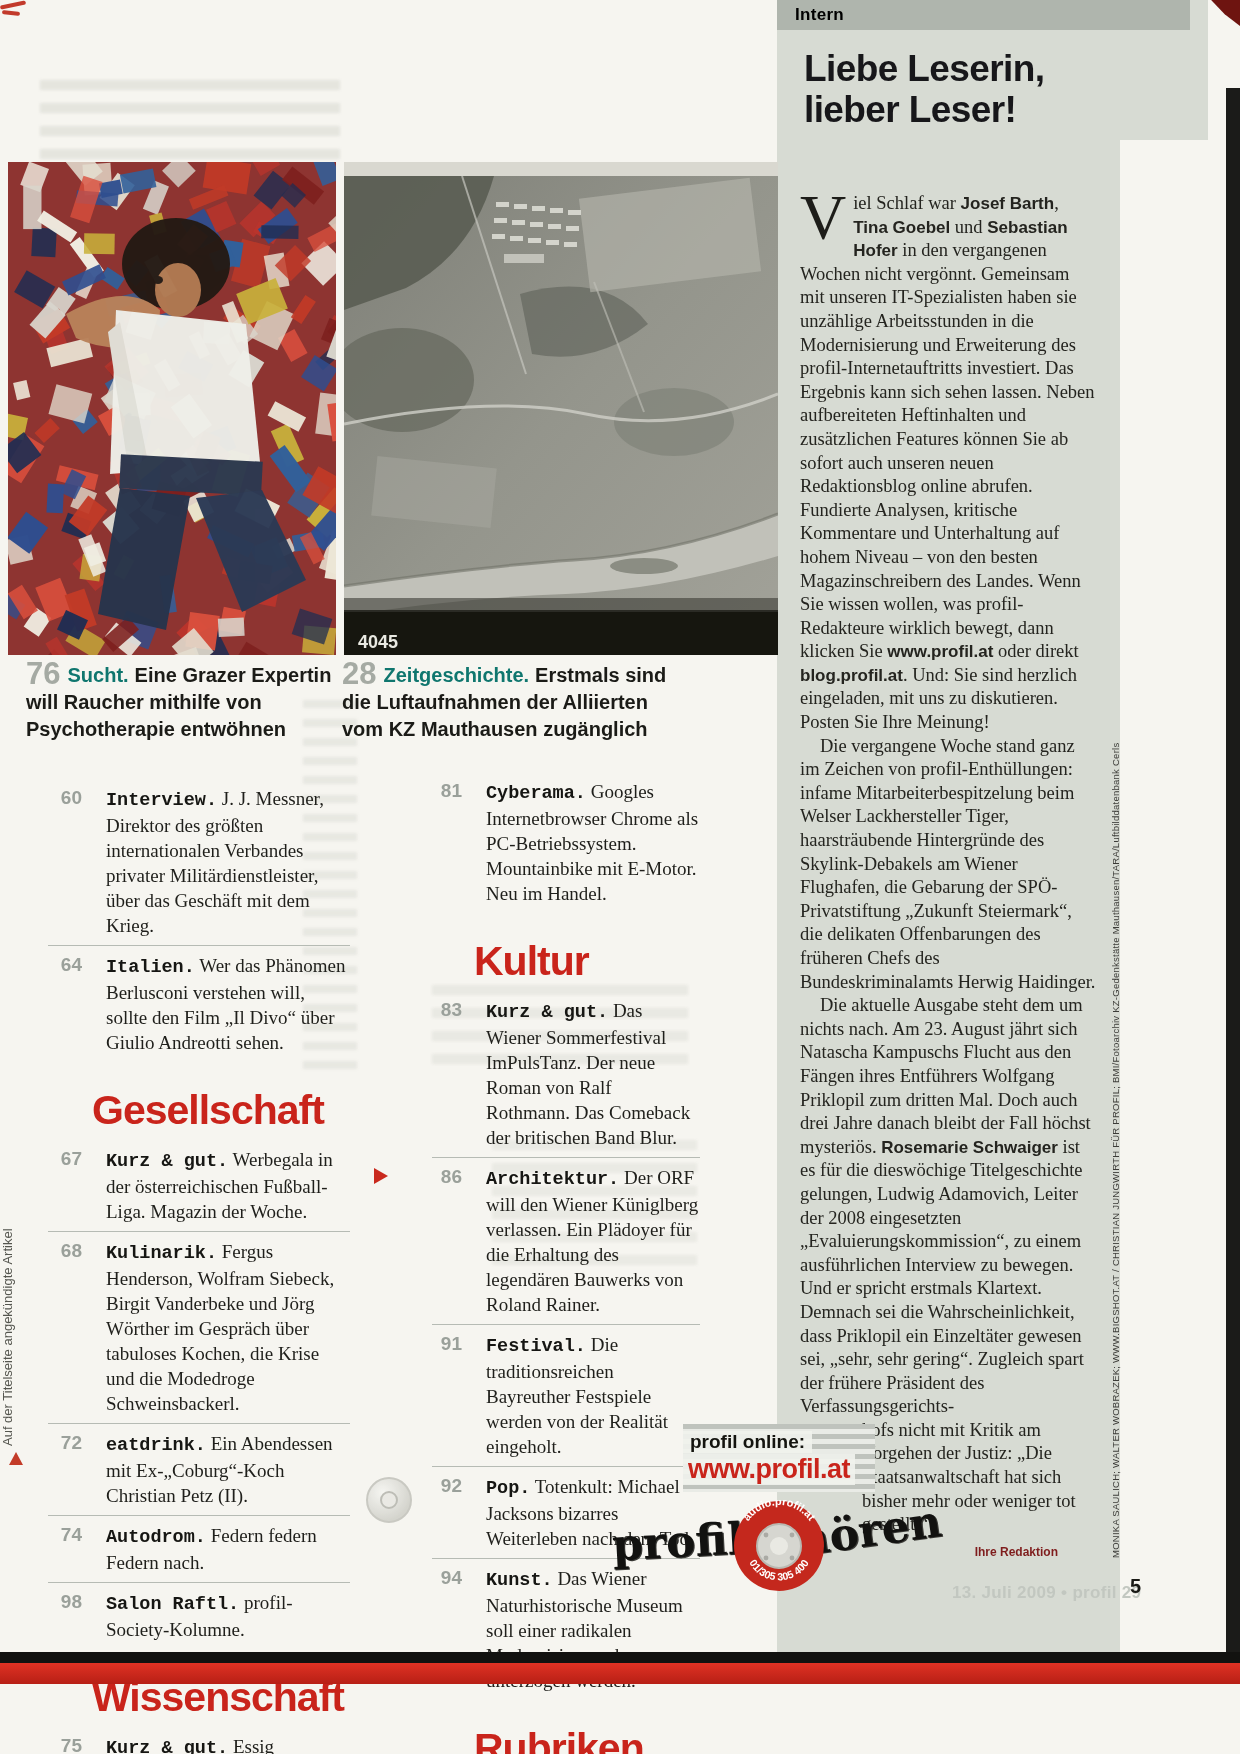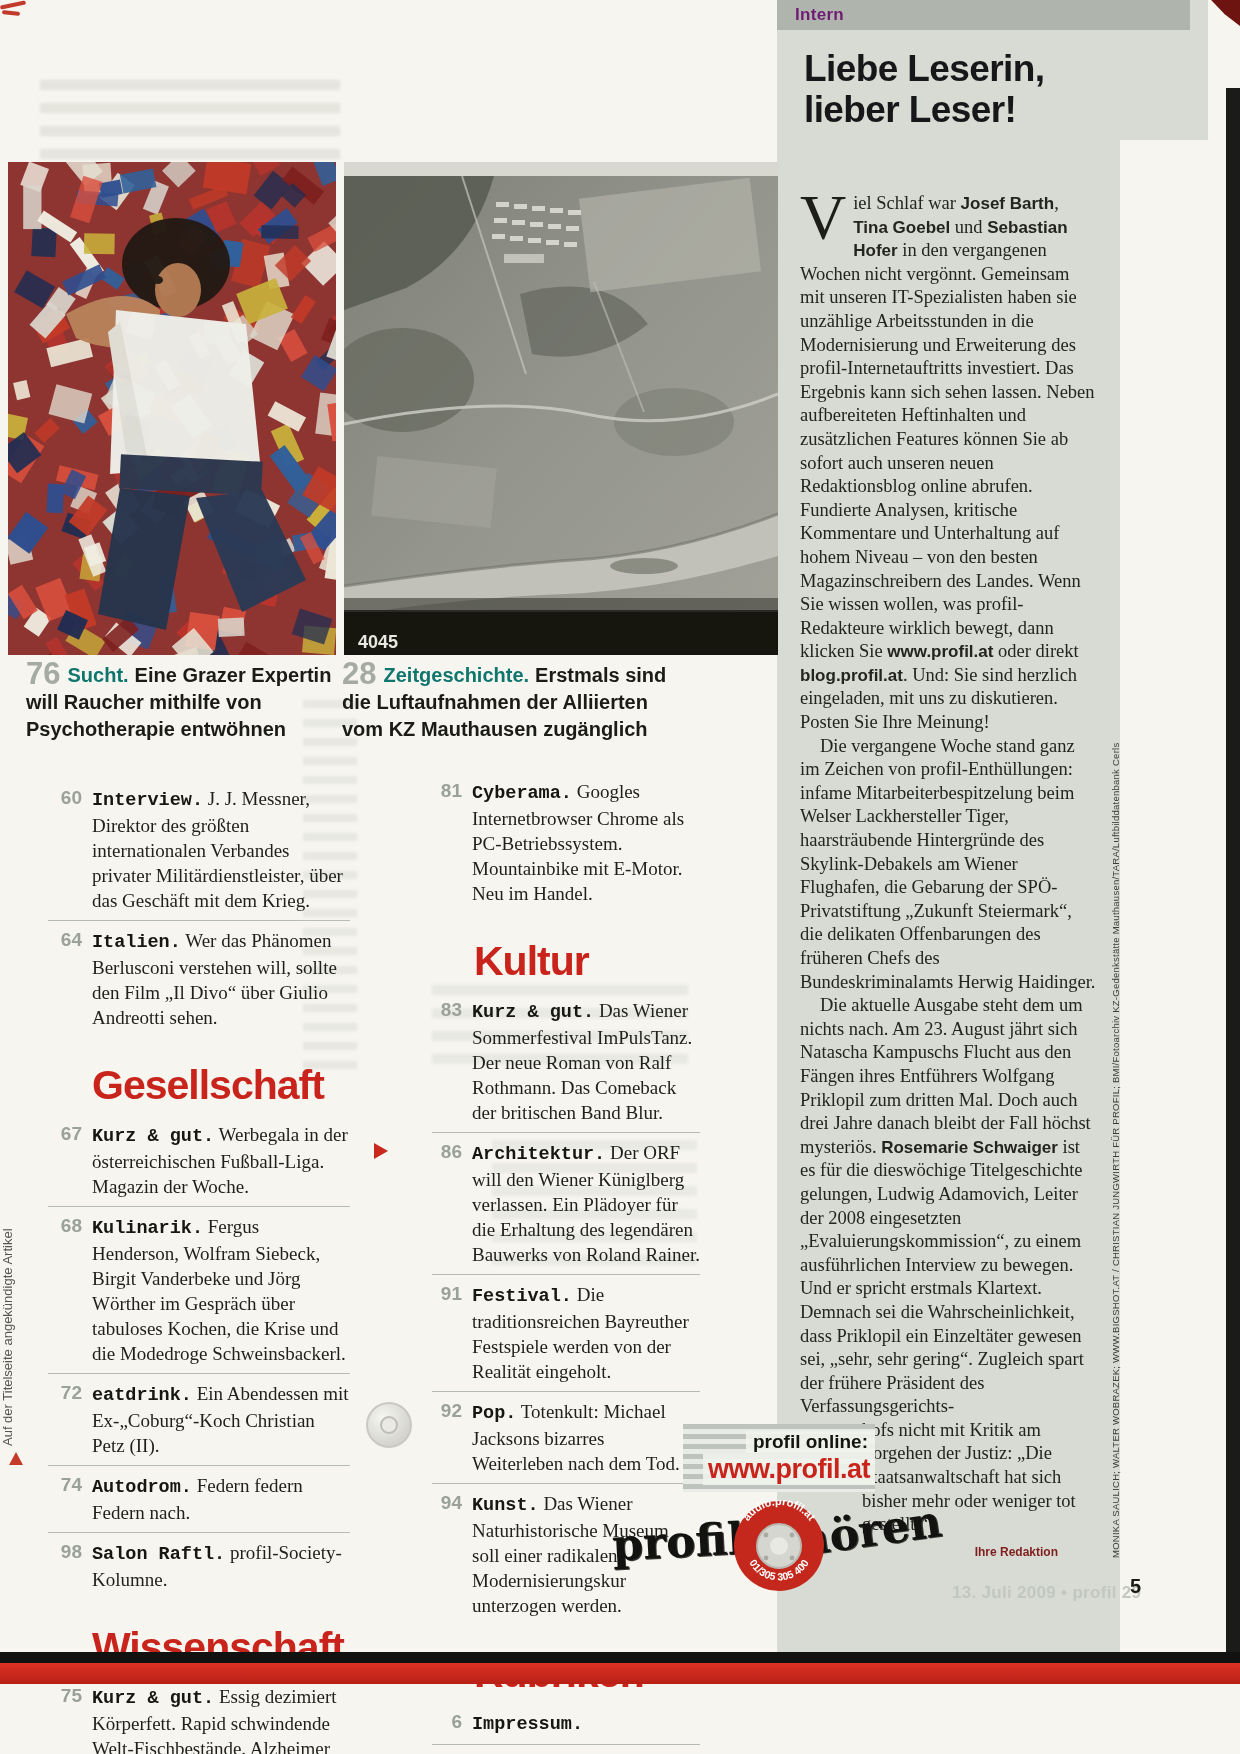--- a/index.html
+++ b/index.html
@@ -2,21 +2,21 @@
 <html><head>
 <meta charset="utf-8">
 <style>
   html,body{margin:0;padding:0;background:#9a9a96;}
   .page{position:relative;width:1240px;height:1754px;background:#f6f5f0;overflow:hidden;
         font-family:"Liberation Sans",sans-serif;}
   
   .panel{position:absolute;left:777px;top:0;width:343px;height:1655px;background:#d7dbd3;}
   .panel-ext{position:absolute;left:1120px;top:0;width:88px;height:140px;background:#d7dbd3;}
   .intern-band{position:absolute;left:777px;top:0;width:413px;height:30px;background:#afb5ad;}
-  .intern-band span{display:block;padding:5px 0 0 18px;color:#701a75;font-weight:bold;font-size:17px;letter-spacing:.3px;}
+  .intern-band span{display:block;padding:5px 0 0 18px;color:#000000;font-weight:bold;font-size:17px;letter-spacing:.3px;}
   .headline{position:absolute;left:804px;top:48px;width:310px;margin:0;
             font-size:37px;line-height:41px;font-weight:bold;color:#17171a;letter-spacing:-.6px;}
   .edit-body{position:absolute;left:800px;top:192px;width:296px;
              font-family:"Liberation Serif",serif;font-size:18.5px;line-height:23.6px;color:#24241f;}
   .edit-body p{margin:0;}
   .edit-body b{font-family:"Liberation Sans",sans-serif;font-size:17px;}
   .dropcap{float:left;font-size:64px;line-height:48px;padding:2px 7px 0 0;font-family:"Liberation Serif",serif;color:#1d1d19;}
   .pind{text-indent:20px;}
   .pwrap{margin-left:62px !important;width:234px;}
   .signoff{font-family:"Liberation Sans",sans-serif;font-weight:bold;font-size:12px;
@@ -28,41 +28,41 @@
   
   .caption{position:absolute;top:660px;font-weight:bold;font-size:20px;line-height:27px;color:#1b1b17;}
   .cap-left{left:26px;width:314px;}
   .cap-right{left:342px;width:352px;}
   .cap-num{font-size:31px;color:#a5aaa3;margin-right:7px;vertical-align:-2px;margin-top:21px;}
   .cap-cat{color:#0f766e;margin-right:6px;}
   
   .toc-col{position:absolute;}
   .toc-left{left:48px;top:779px;width:302px;}
   .toc-mid{left:432px;top:772px;width:268px;}
-  .entry{position:relative;display:flex;gap:10px;padding:7px 0 7px 0;}
+  .entry{position:relative;display:flex;gap:24px;padding:7px 0 7px 0;}
   .entry.ruled{border-bottom:1px solid #b6bbb4;}
   .num{flex:none;width:34px;text-align:right;font-weight:bold;font-size:19px;color:#9aa09a;padding-top:1px;}
   .toc-mid .num{width:30px;}
   .etext{margin:0;font-family:"Liberation Serif",serif;font-size:19px;line-height:25px;color:#1f1f1b;}
   .etitle{font-family:Liberation Mono, monospace;font-size:18.5px;color:#161613;margin-top:40px;}
   .section-heading{margin:26px 0 8px 44px;font-size:41px;line-height:44px;font-weight:bold;
                    color:#c9241b;letter-spacing:-1px;}
   .toc-mid .section-heading{margin-left:42px;}
   .marker{display:none;position:absolute;}
   .entry.marker-arrow .arrow{display:block;left:-58px;top:10px;width:0;height:0;
       border-top:8px solid transparent;border-bottom:8px solid transparent;border-left:14px solid #c9291d;}
   .entry.marker-speaker .speaker{display:block;width:42px;height:42px;border-radius:50%;
       background:radial-gradient(circle at 35% 32%,#f6f6f2,#cfcfc8 72%);border:2px solid #c2c2bb;opacity:.85;}
   .entry.marker-speaker .speaker::after{content:"";position:absolute;left:12px;top:12px;width:14px;height:14px;
       border-radius:50%;background:#e8e8e2;border:2px solid #b4b4ad;}
   .toc-mid .speaker{left:-66px;top:10px;}
   
   .promo{position:absolute;left:683px;top:1424px;width:192px;height:68px;
          background:repeating-linear-gradient(180deg,#bfc3bd 0 5px,#e9ebe6 5px 10px);
-         display:flex;flex-direction:column;align-items:flex-end;justify-content:center;gap:1px;}
+         display:flex;flex-direction:column;align-items:flex-start;justify-content:center;gap:1px;}
   .promo .l1{font-weight:bold;font-size:19px;color:#14140f;background:rgba(240,242,237,.92);padding:0 7px;}
   .promo .l2{font-weight:bold;font-size:27px;color:#c9241b;background:rgba(240,242,237,.92);padding:0 5px;letter-spacing:-.5px;}
   
   .audio-word{position:absolute;font-family:"DejaVu Serif",serif;font-weight:bold;font-size:44px;color:#121210;
               text-shadow:1px 1px 0 #3c3c38;}
   .aw-left{left:612px;top:1516px;transform:rotate(-3deg);}
   .aw-right{left:797px;top:1505px;transform:rotate(-8deg);}
   .audio-badge{position:absolute;left:733px;top:1500px;width:92px;height:92px;}
   
   .issue-line{position:absolute;left:952px;top:1583px;font-weight:bold;font-size:17px;color:#c2c7c0;letter-spacing:.3px;}

